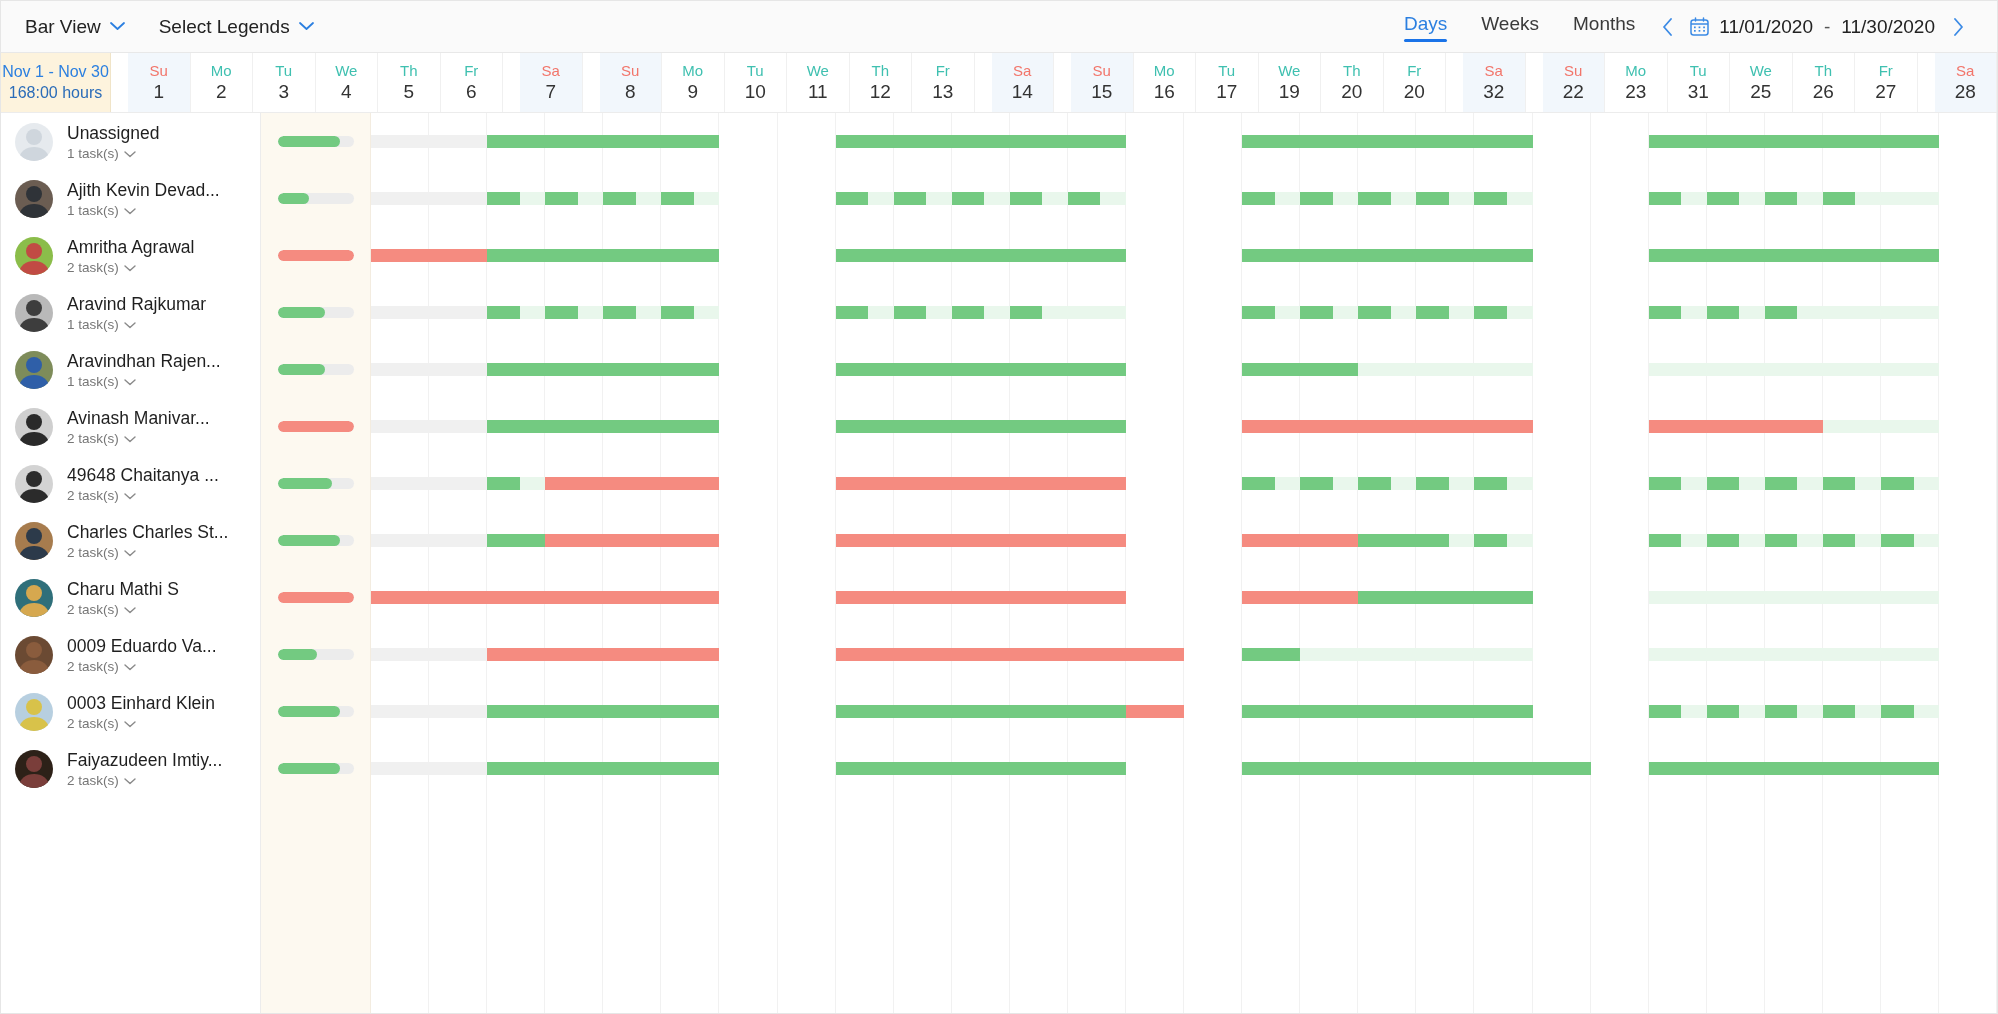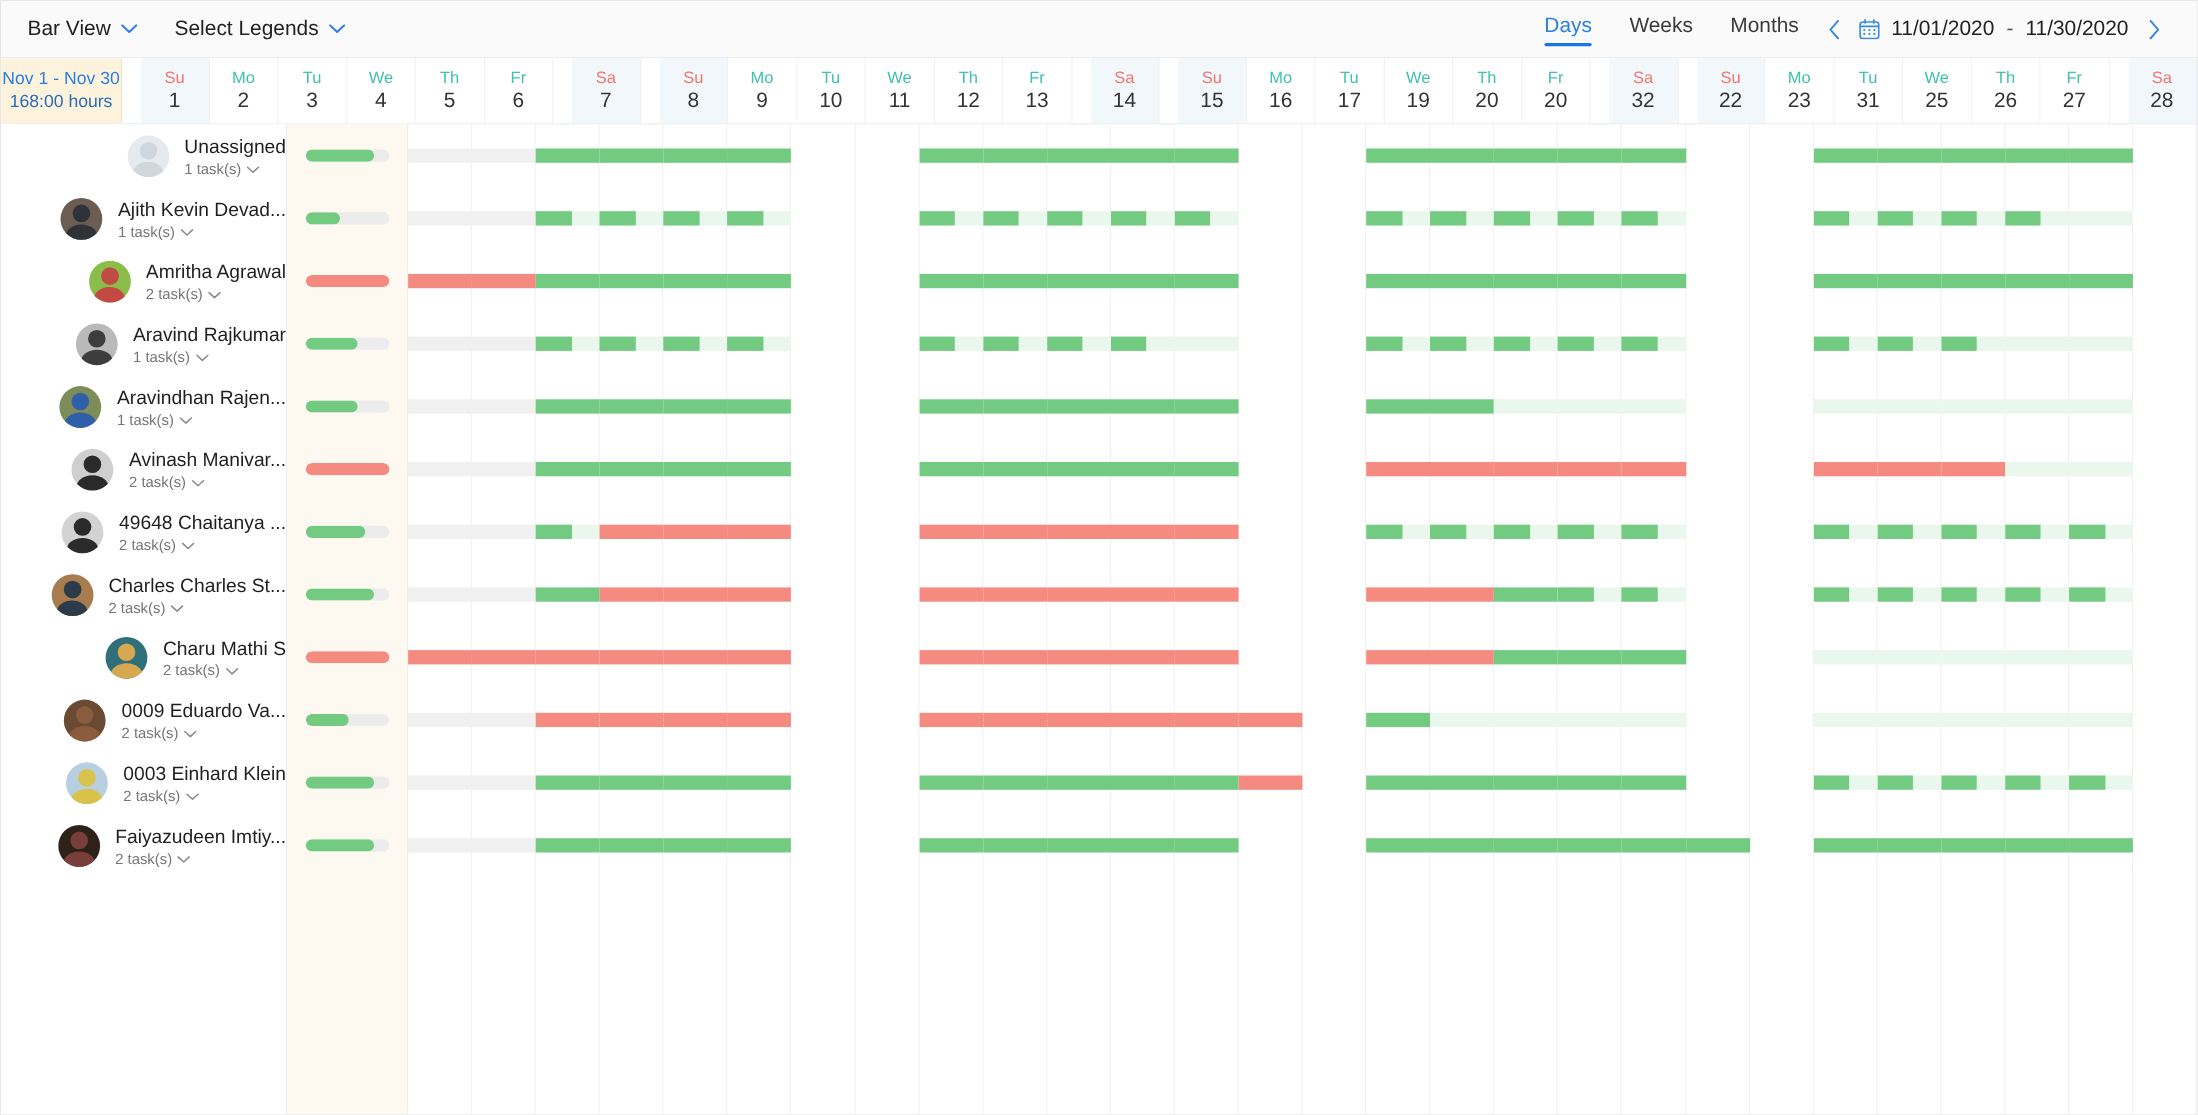--- a/index.html
+++ b/index.html
@@ -113,21 +113,20 @@
   .userlist{
     width:260px; min-width:260px;
     border-right:1px solid #ececec;
     background:#fff;
   }
   .urow{
     height:57px;
     display:flex; align-items:center;
     gap:14px; padding-left:14px;
     cursor:pointer;
-    justify-content:flex-end;
   }
   .avatar{
     width:38px; height:38px; min-width:38px;
     border-radius:50%;
     overflow:hidden; position:relative;
     background:#dfe3e8;
   }
   .avatar .a-head{
     position:absolute; left:50%; top:18%;
     transform:translateX(-50%);

